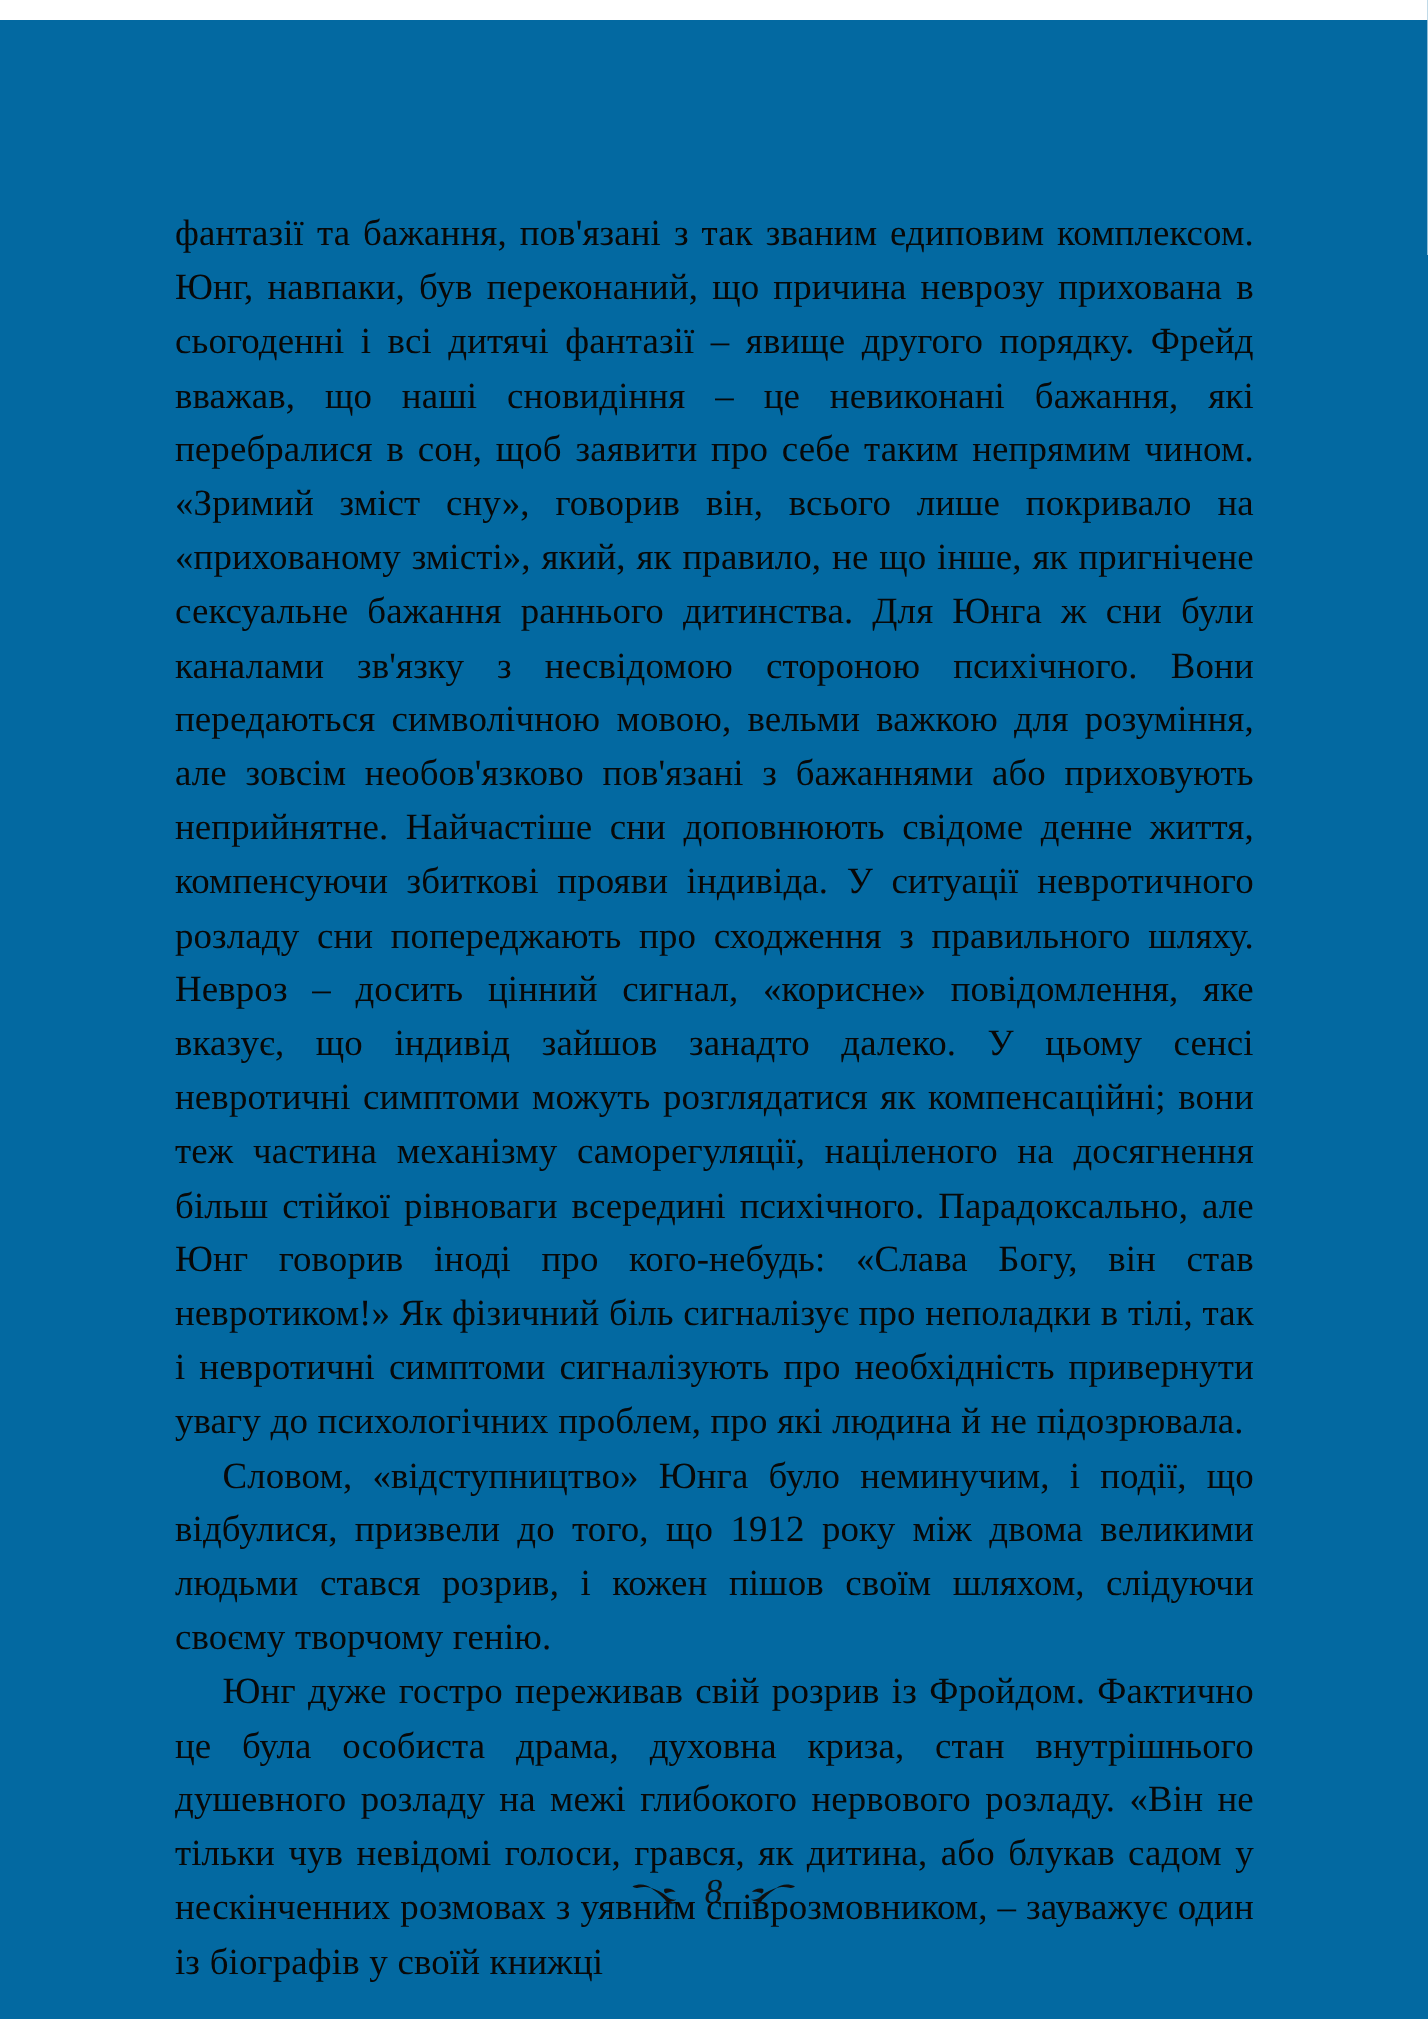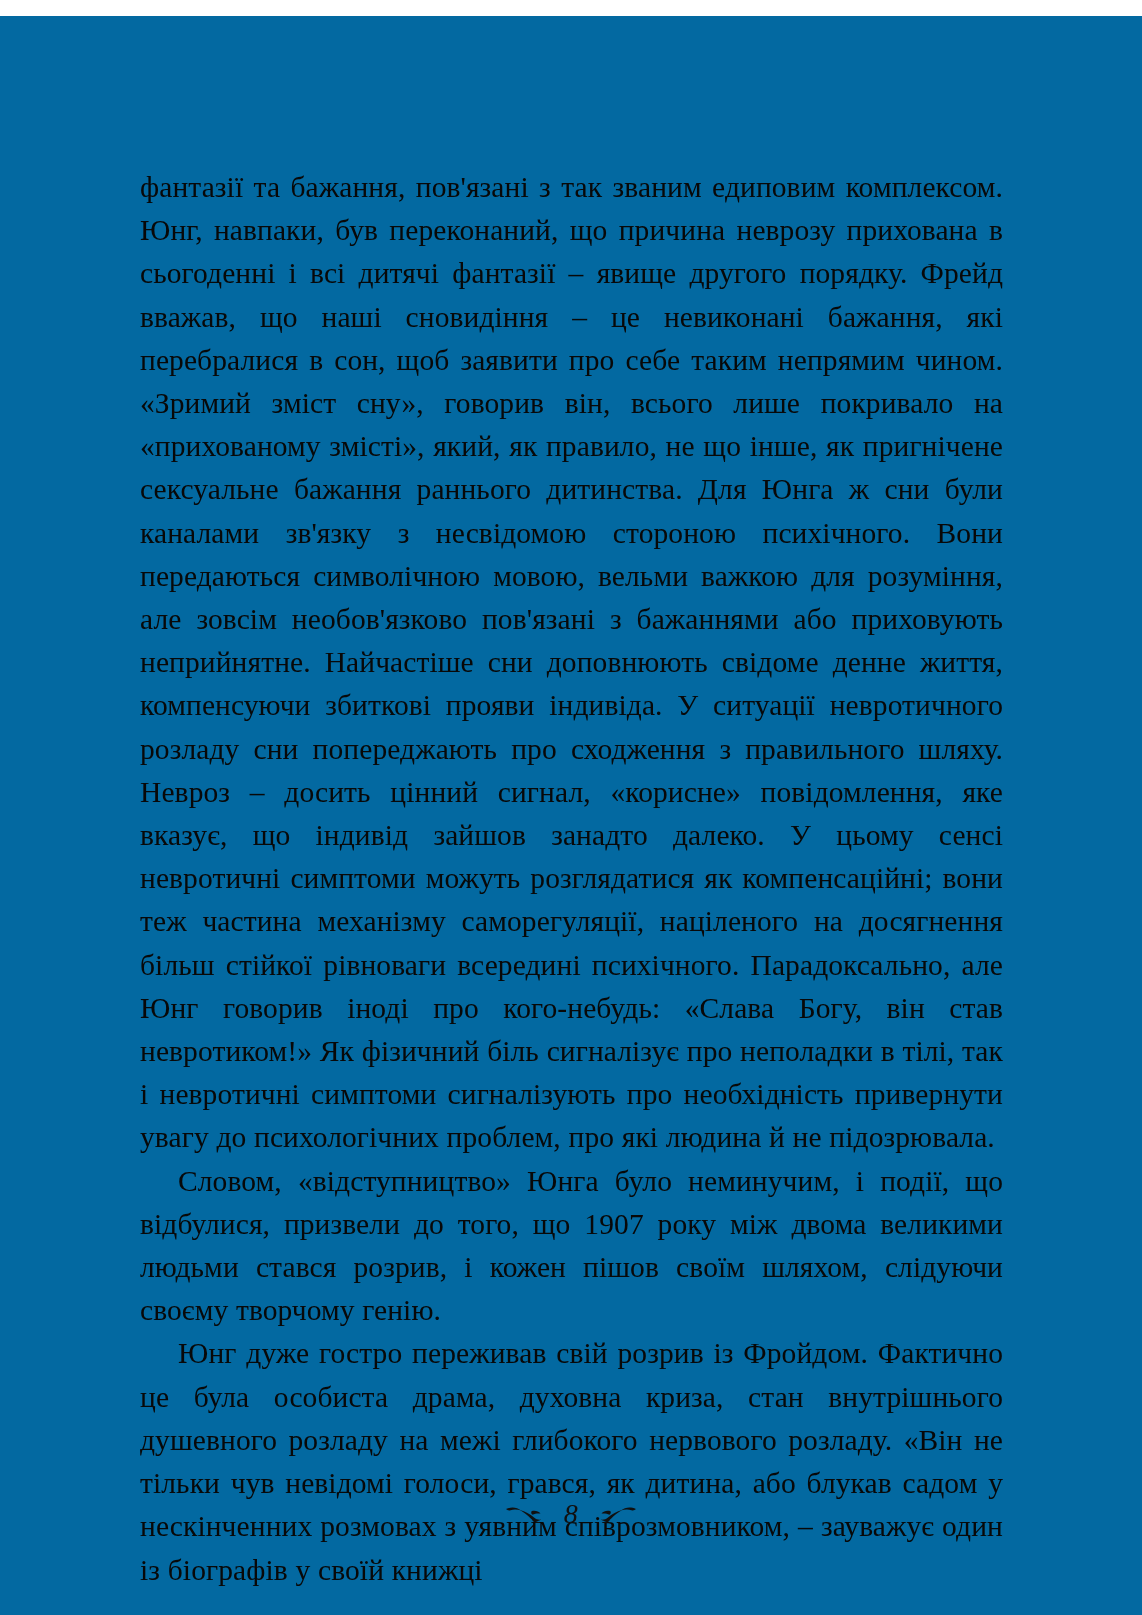--- a/index.html
+++ b/index.html
@@ -89,21 +89,21 @@
 </style>
 </head>
 <body>
 
 <div class="page">
 
   <div class="text-block">
 
     <p class="body-paragraph">фантазії та бажання, пов'язані з так званим едиповим комплексом. Юнг, навпаки, був переконаний, що причина неврозу прихована в сьогоденні і всі дитячі фантазії – явище другого порядку. Фрейд вважав, що наші сновидіння – це невиконані бажання, які перебралися в сон, щоб заявити про себе таким непрямим чином. «Зримий зміст сну», говорив він, всього лише покривало на «прихованому змісті», який, як правило, не що інше, як пригнічене сексуальне бажання раннього дитинства. Для Юнга ж сни були каналами зв'язку з несвідомою стороною психічного. Вони передаються символічною мовою, вельми важкою для розуміння, але зовсім необов'язково пов'язані з бажаннями або приховують неприйнятне. Найчастіше сни доповнюють свідоме денне життя, компенсуючи збиткові прояви індивіда. У ситуації невротичного розладу сни попереджають про сходження з правильного шляху. Невроз – досить цінний сигнал, «корисне» повідомлення, яке вказує, що індивід зайшов занадто далеко. У цьому сенсі невротичні симптоми можуть розглядатися як компенсаційні; вони теж частина механізму саморегуляції, націленого на досягнення більш стійкої рівноваги всередині психічного. Парадоксально, але Юнг говорив іноді про кого-небудь: «Слава Богу, він став невротиком!» Як фізичний біль сигналізує про неполадки в тілі, так і невротичні симптоми сигналізують про необхідність привернути увагу до психологічних проблем, про які людина й не підозрювала.</p>
 
-    <p class="body-paragraph indent">Словом, «відступництво» Юнга було неминучим, і події, що відбулися, призвели до того, що 1907 року між двома великими людьми стався розрив, і кожен пішов своїм шляхом, слідуючи своєму творчому генію.</p>
+    <p class="body-paragraph indent">Словом, «відступництво» Юнга було неминучим, і події, що відбулися, призвели до того, що 1912 року між двома великими людьми стався розрив, і кожен пішов своїм шляхом, слідуючи своєму творчому генію.</p>
 
     <p class="body-paragraph indent">Юнг дуже гостро переживав свій розрив із Фройдом. Фактично це була особиста драма, духовна криза, стан внутрішнього душевного розладу на межі глибокого нервового розладу. «Він не тільки чув невідомі голоси, грався, як дитина, або блукав садом у нескінченних розмовах з уявним співрозмовником, – зауважує один із біографів у своїй книжці</p>
 
   </div>
 
   <div class="page-footer">
 
     <span class="folio-ornament">
       <svg viewBox="0 0 42 24" xmlns="http://www.w3.org/2000/svg" aria-hidden="true">
         <path d="M2 7 C8 4.5, 13 5.5, 17 8.5 C14 7.5, 10 7.2, 6.5 8.2 C4.8 8.7, 3.2 8.2, 2 7 Z" fill="currentColor"></path>

